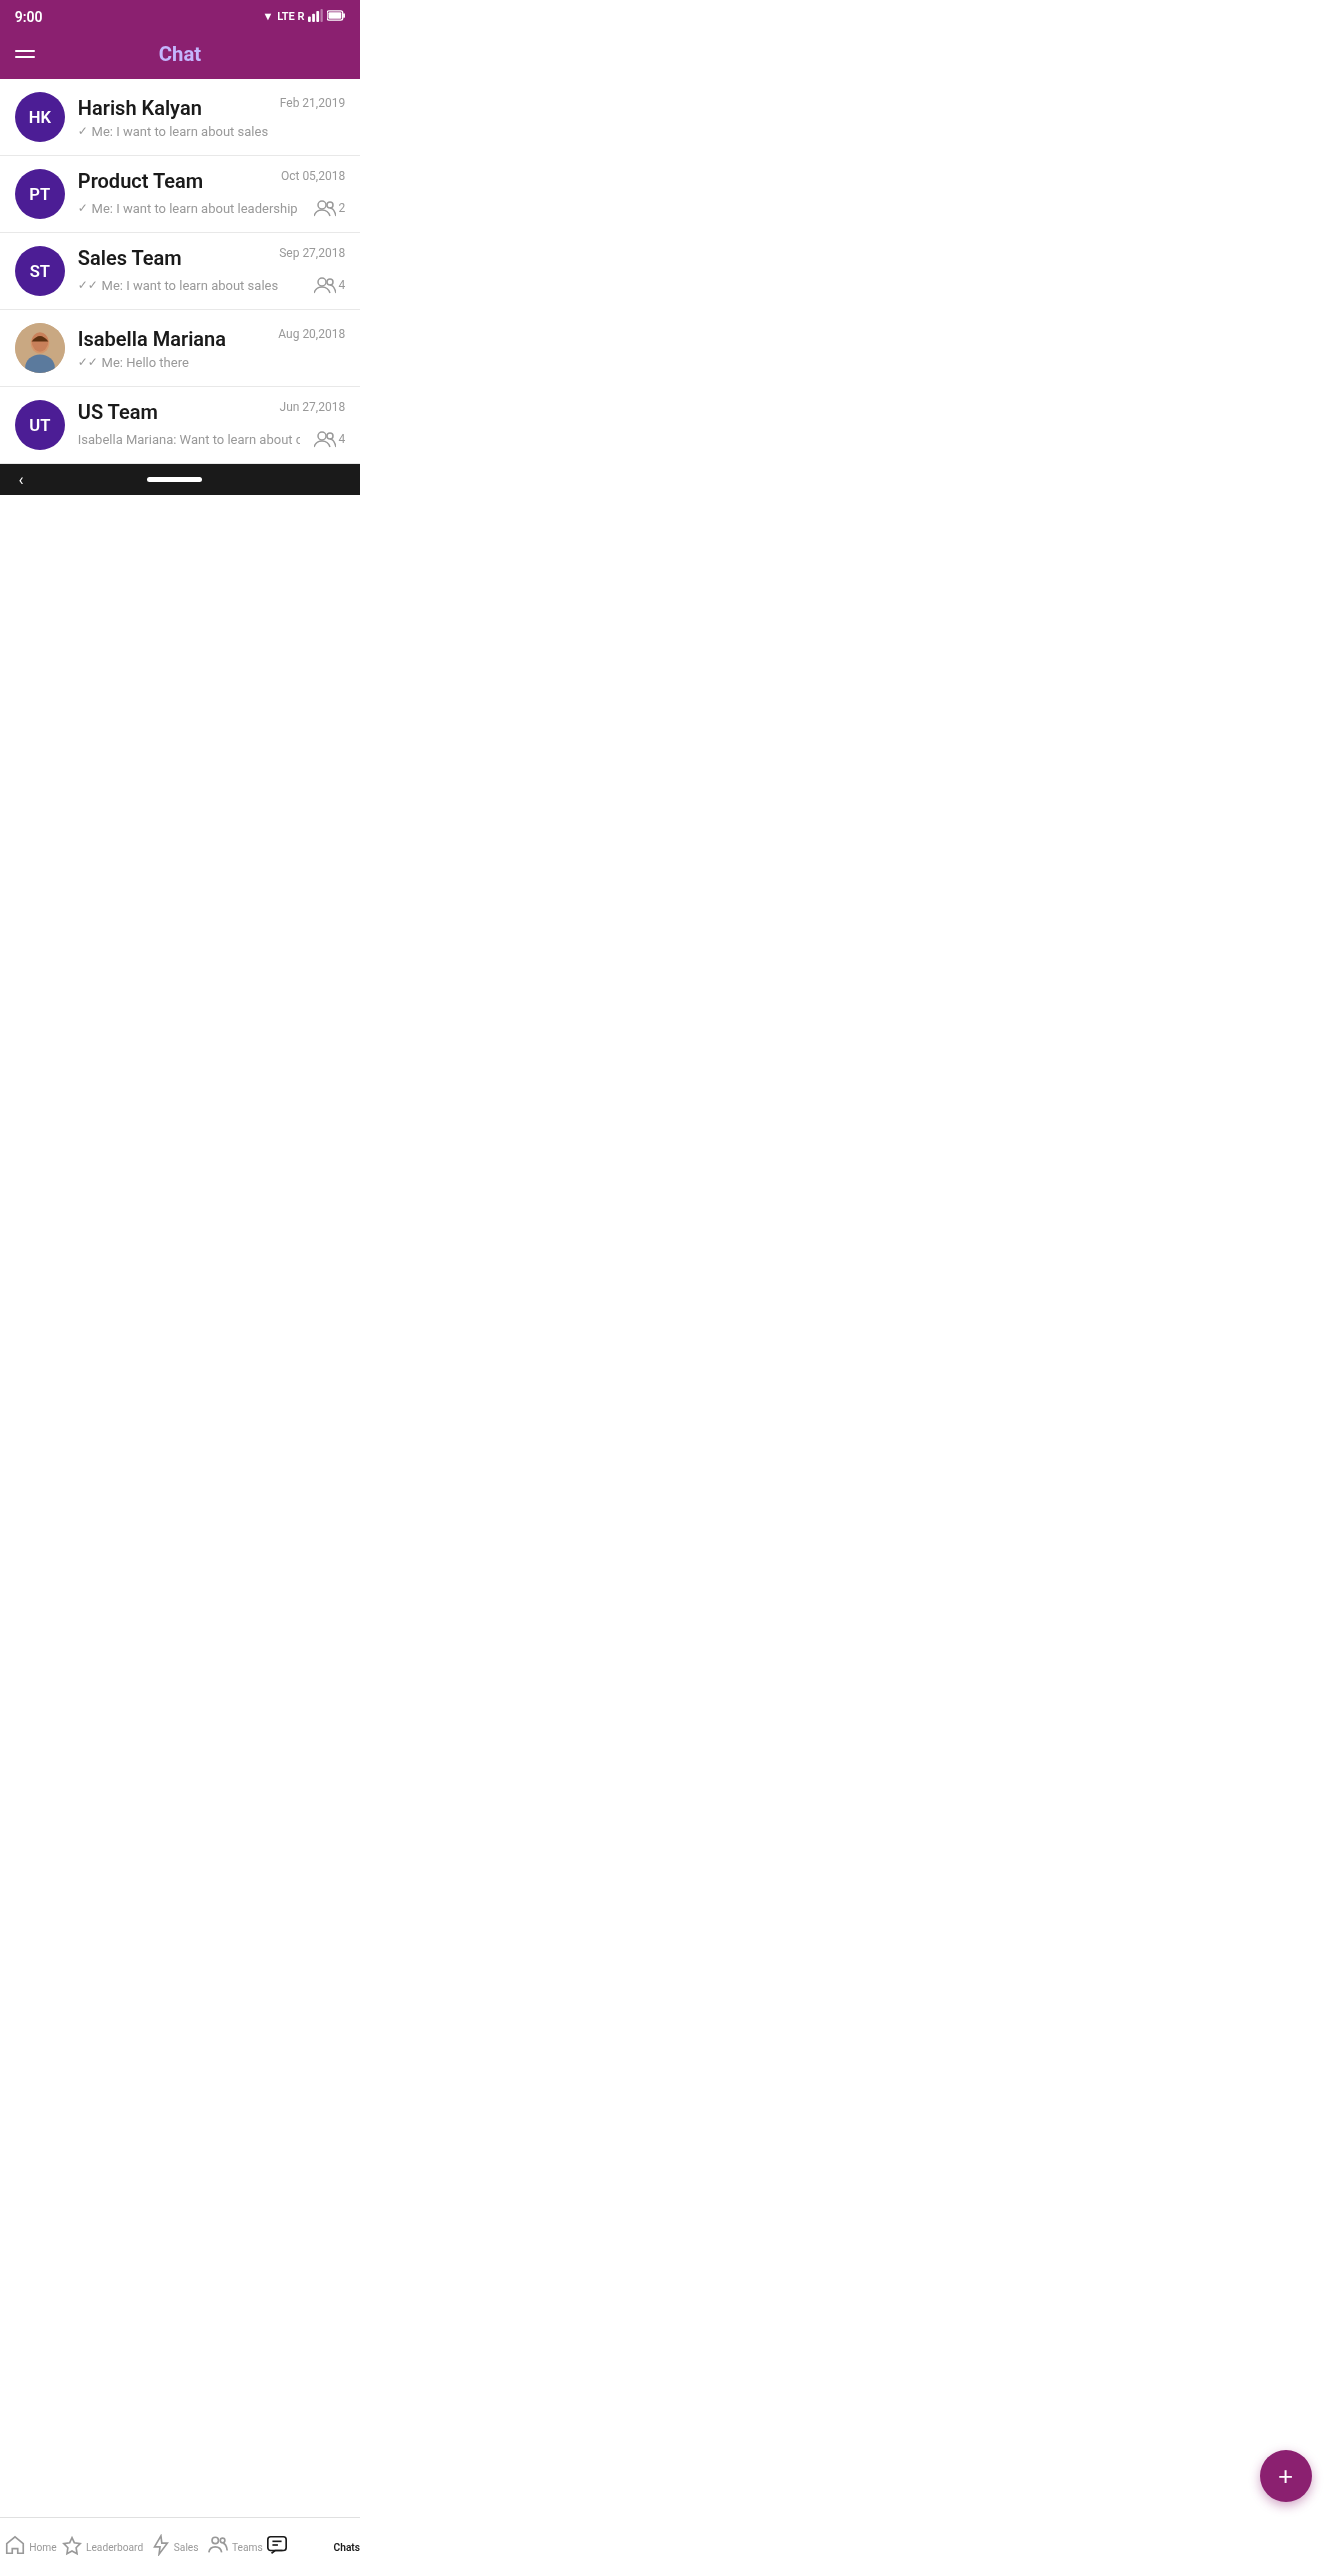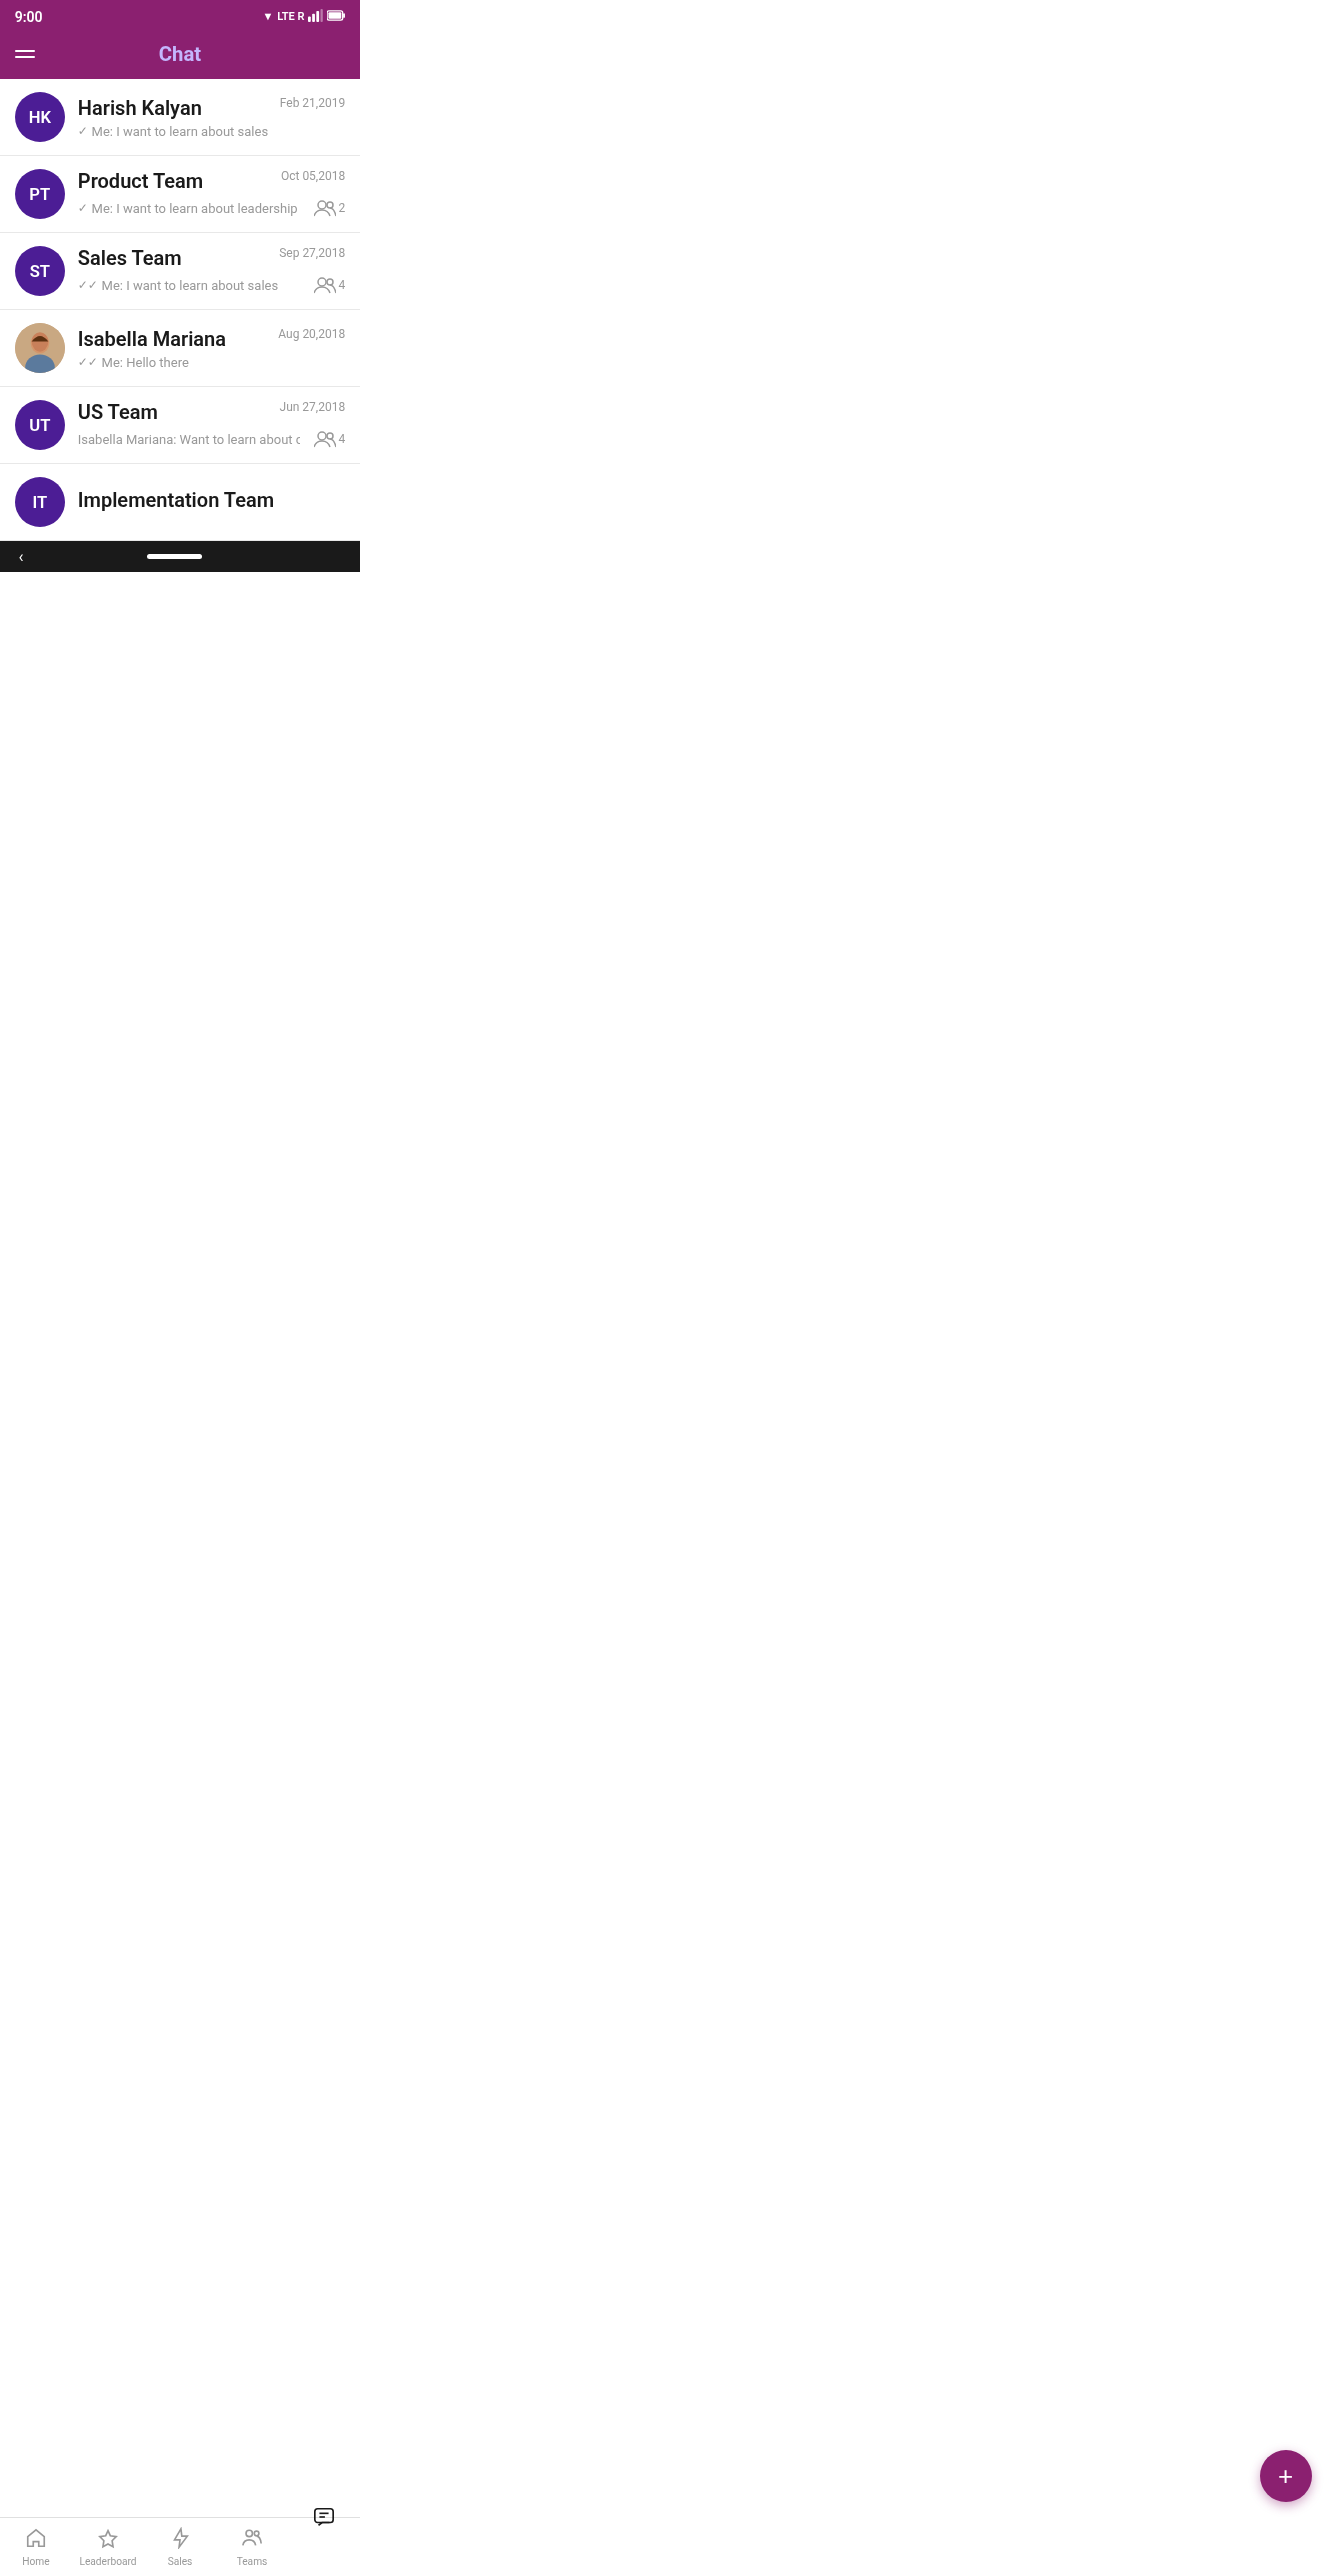--- a/index.html
+++ b/index.html
@@ -174,21 +174,20 @@
       left: 0;
       width: 360px;
       background: #fff;
       border-top: 0.9px solid #e0e0e0;
       display: flex;
       height: 59px;
     }
     .nav-item {
       flex: 1;
       display: flex;
-      flex-direction: column;
       align-items: center;
       justify-content: center;
       gap: 2.8px;
       cursor: pointer;
       color: #999;
       font-size: 10.2px;
     }
     .nav-item.active {
       color: #1a1a1a;
       font-weight: 600;
@@ -366,33 +365,20 @@
       <circle cx="8" cy="5" r="4"></circle>
       <circle cx="16" cy="5" r="3"></circle>
       <path d="M0 16 Q2 10 8 10 Q14 10 16 16"></path>
       <path d="M16 8 Q20 8 22 16"></path>
     </svg>
             <span>4</span>
           </div>
         </div>
       </div>
     </div>
-    <div class="chat-item">
-      <div class="avatar">IT</div>
-      <div class="chat-content">
-        <div class="chat-top">
-          <span class="chat-name">Implementation Team</span>
-          <span class="chat-date"></span>
-        </div>
-        <div class="chat-bottom">
-          <div class="chat-preview"></div>
-          <div></div>
-        </div>
-      </div>
-    </div>
   </div>
 
 <button class="fab">
   <span>+</span>
 </button>
 
 <div class="bottom-nav" id="bottom-nav">
 <div class="nav-item">
       <div class="nav-icon"><svg class="nav-svg" viewBox="0 0 24 24" fill="none" stroke="#999" stroke-width="1.8">
       <path d="M3 10.5L12 3l9 7.5V21H15v-5h-6v5H3z"></path>

